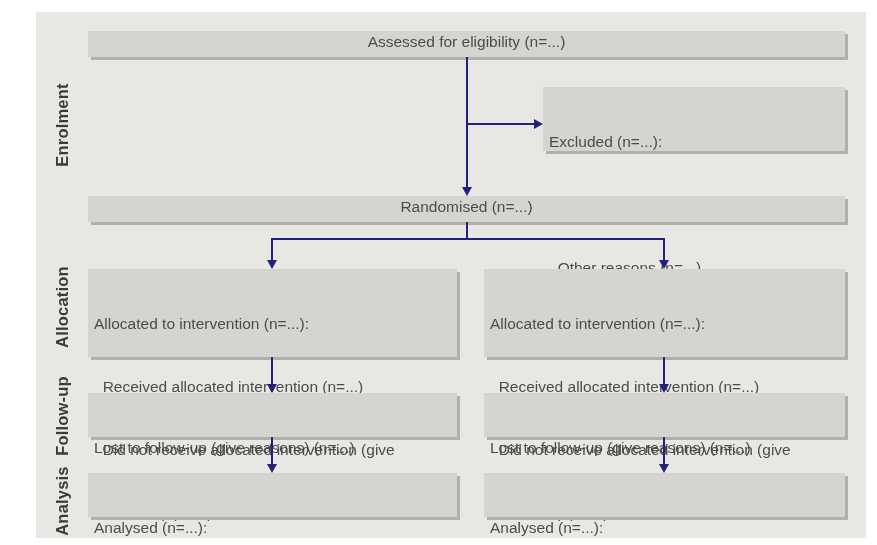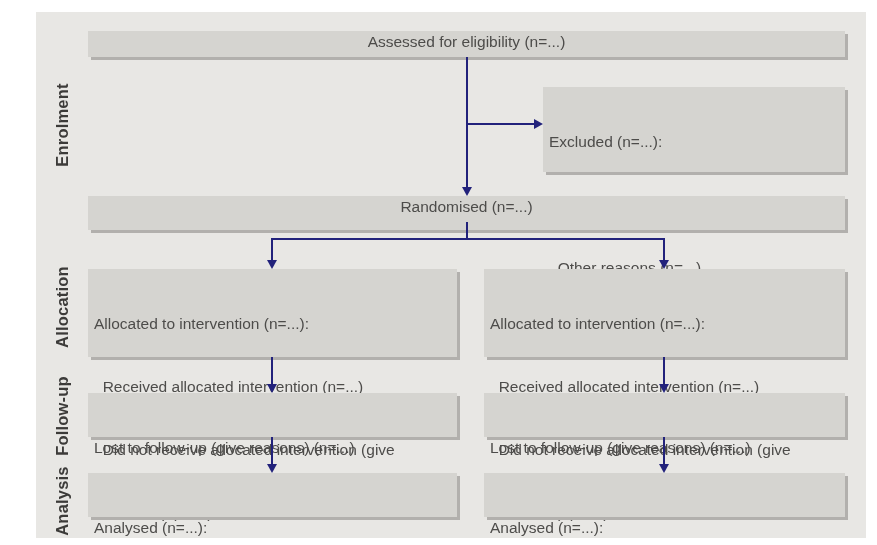--- a/index.html
+++ b/index.html
@@ -29,27 +29,27 @@
 
 <div class="stage-label" style="left:62px;top:125px;">Enrolment</div>
 <div class="stage-label" style="left:62px;top:307px;">Allocation</div>
 <div class="stage-label" style="left:62px;top:416px;">Follow-up</div>
 <div class="stage-label" style="left:62px;top:501px;">Analysis</div>
 
 <div class="box center" style="left:88px;top:31px;width:757px;height:26px;">
   <div class="bl">Assessed for eligibility (n=...)</div>
 </div>
 
-<div class="box" style="left:543px;top:87px;width:302px;height:85px;">
+<div class="box" style="left:543px;top:87px;width:302px;height:64px;">
   <div class="bl">Excluded (n=...):</div>
   <div class="bl">  Not meeting inclusion criteria (n=...)</div>
   <div class="bl">  Other reasons (n=...)</div>
 </div>
 
-<div class="box center" style="left:88px;top:196px;width:757px;height:34px;">
+<div class="box center" style="left:88px;top:196px;width:757px;height:26px;">
   <div class="bl">Randomised (n=...)</div>
 </div>
 
 <div class="box" style="left:88px;top:269px;width:369px;height:88px;">
   <div class="bl">Allocated to intervention (n=...):</div>
   <div class="bl">  Received allocated intervention (n=...)</div>
   <div class="bl">  Did not receive allocated intervention (give</div>
   <div class="bl">   reasons) (n=...)</div>
 </div>
 

